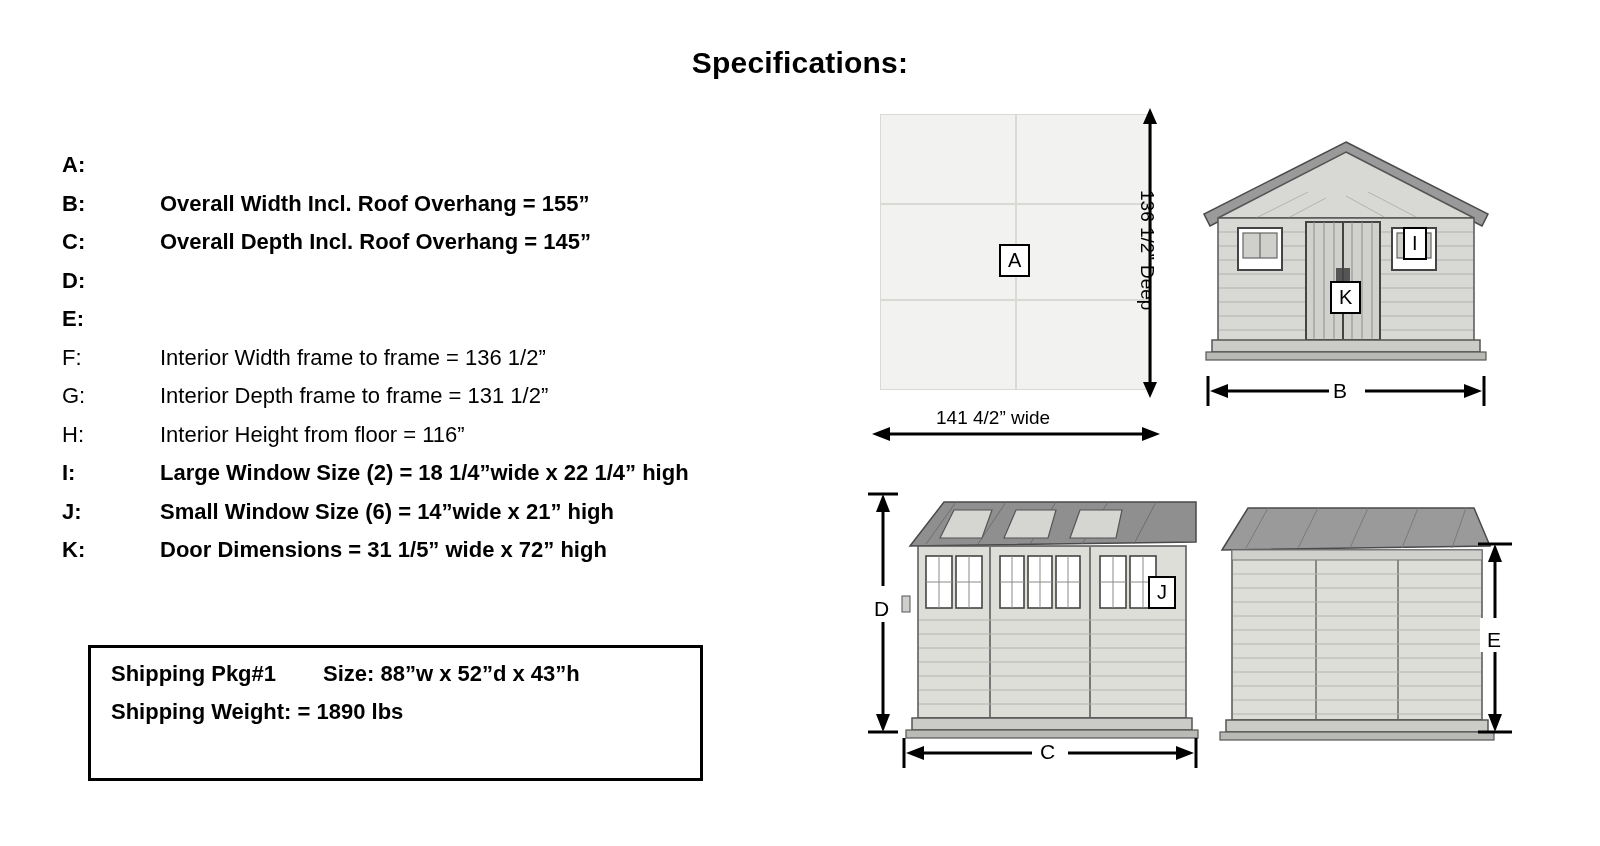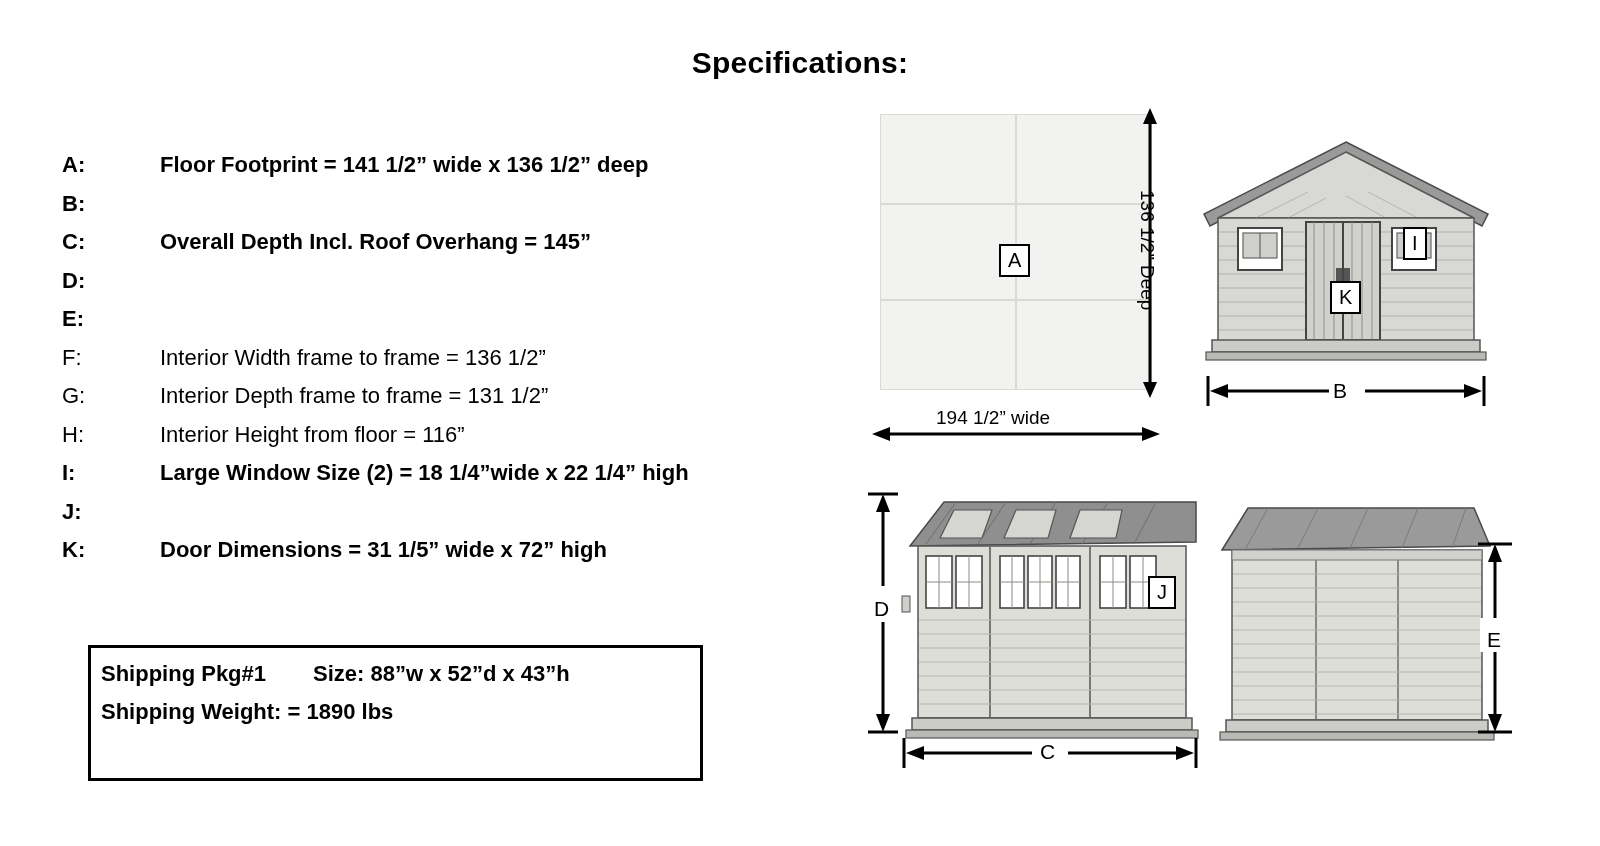--- a/index.html
+++ b/index.html
@@ -61,21 +61,21 @@
 
   
   #shipping-box {
     position: absolute;
     left: 88px;
     top: 645px;
     width: 615px;
     height: 136px;
     border: 3px solid #000;
     box-sizing: border-box;
-    padding: 7px 10px 0 10px;
+    padding: 7px 10px 0 20px;
   }
   .ship-row {
     font-size: 22px;
     font-weight: bold;
     height: 38px;
     line-height: 38px;
     white-space: nowrap;
   }
   .ship-row .lbl { display: inline-block; width: 212px; }
 
@@ -118,24 +118,24 @@
 
 <div class="page">
 
   <div id="title">
     <span>Specifications</span><span class="colon">:</span>
   </div>
 
   <div id="spec-list">
     <div class="spec-row bold">
       <div class="spec-key">A:</div>
-      <div class="spec-text">Floor Footprint = 141 1/2” wide x 136 1/2” deep</div>
     </div>
     <div class="spec-row bold">
       <div class="spec-key">B:</div>
+      <div class="spec-text">Overall Width Incl. Roof Overhang = 155”</div>
     </div>
     <div class="spec-row bold">
       <div class="spec-key">C:</div>
       <div class="spec-text">Overall Depth Incl. Roof Overhang = 145”</div>
     </div>
     <div class="spec-row bold">
       <div class="spec-key">D:</div>
     </div>
     <div class="spec-row bold">
       <div class="spec-key">E:</div>
@@ -151,20 +151,21 @@
     <div class="spec-row light">
       <div class="spec-key">H:</div>
       <div class="spec-text">Interior Height from floor = 116”</div>
     </div>
     <div class="spec-row bold">
       <div class="spec-key">I:</div>
       <div class="spec-text">Large Window Size (2) = 18 1/4”wide x 22 1/4” high</div>
     </div>
     <div class="spec-row bold">
       <div class="spec-key">J:</div>
+      <div class="spec-text">Small Window Size (6) = 14”wide x 21” high</div>
     </div>
     <div class="spec-row bold">
       <div class="spec-key">K:</div>
       <div class="spec-text">Door Dimensions = 31 1/5” wide x 72” high</div>
     </div>
   </div>
 
   <div id="shipping-box">
     <div class="ship-row">
       <span class="lbl">Shipping Pkg#1</span><span>Size:  88”w x 52”d x 43”h</span>
@@ -193,21 +194,21 @@
   </div>
   <div class="dim-label" style="left:1136px;top:190px;writing-mode:vertical-rl;text-orientation:mixed;">136 1/2” Deep</div>
 
   <div class="svgwrap" style="left:872px;top:422px;width:288px;height:24px;">
     <svg width="288" height="24" viewBox="0 0 288 24">
       <line x1="10" y1="12" x2="278" y2="12" stroke="#000" stroke-width="3"></line>
       <polygon points="0,12 18,5 18,19" fill="#000"></polygon>
       <polygon points="288,12 270,5 270,19" fill="#000"></polygon>
     </svg>
   </div>
-  <div class="dim-label" style="left:936px;top:407px;">194 1/2” wide</div>
+  <div class="dim-label" style="left:936px;top:407px;">141 4/2” wide</div>
 
   <div class="svgwrap" style="left:1196px;top:140px;width:300px;height:240px;">
     <svg width="300" height="240" viewBox="0 0 300 240">
 
       <polygon points="150,2 292,74 286,86 150,16 14,86 8,74" fill="#9a9a9a" stroke="#4a4a4a" stroke-width="1.5"></polygon>
 
       <polygon points="150,12 278,78 22,78" fill="#d8d8d4" stroke="#555" stroke-width="1.5"></polygon>
       <g stroke="#b4b4b0" stroke-width="1">
         <line x1="60" y1="78" x2="112" y2="52"></line>
         <line x1="92" y1="78" x2="130" y2="58"></line>

